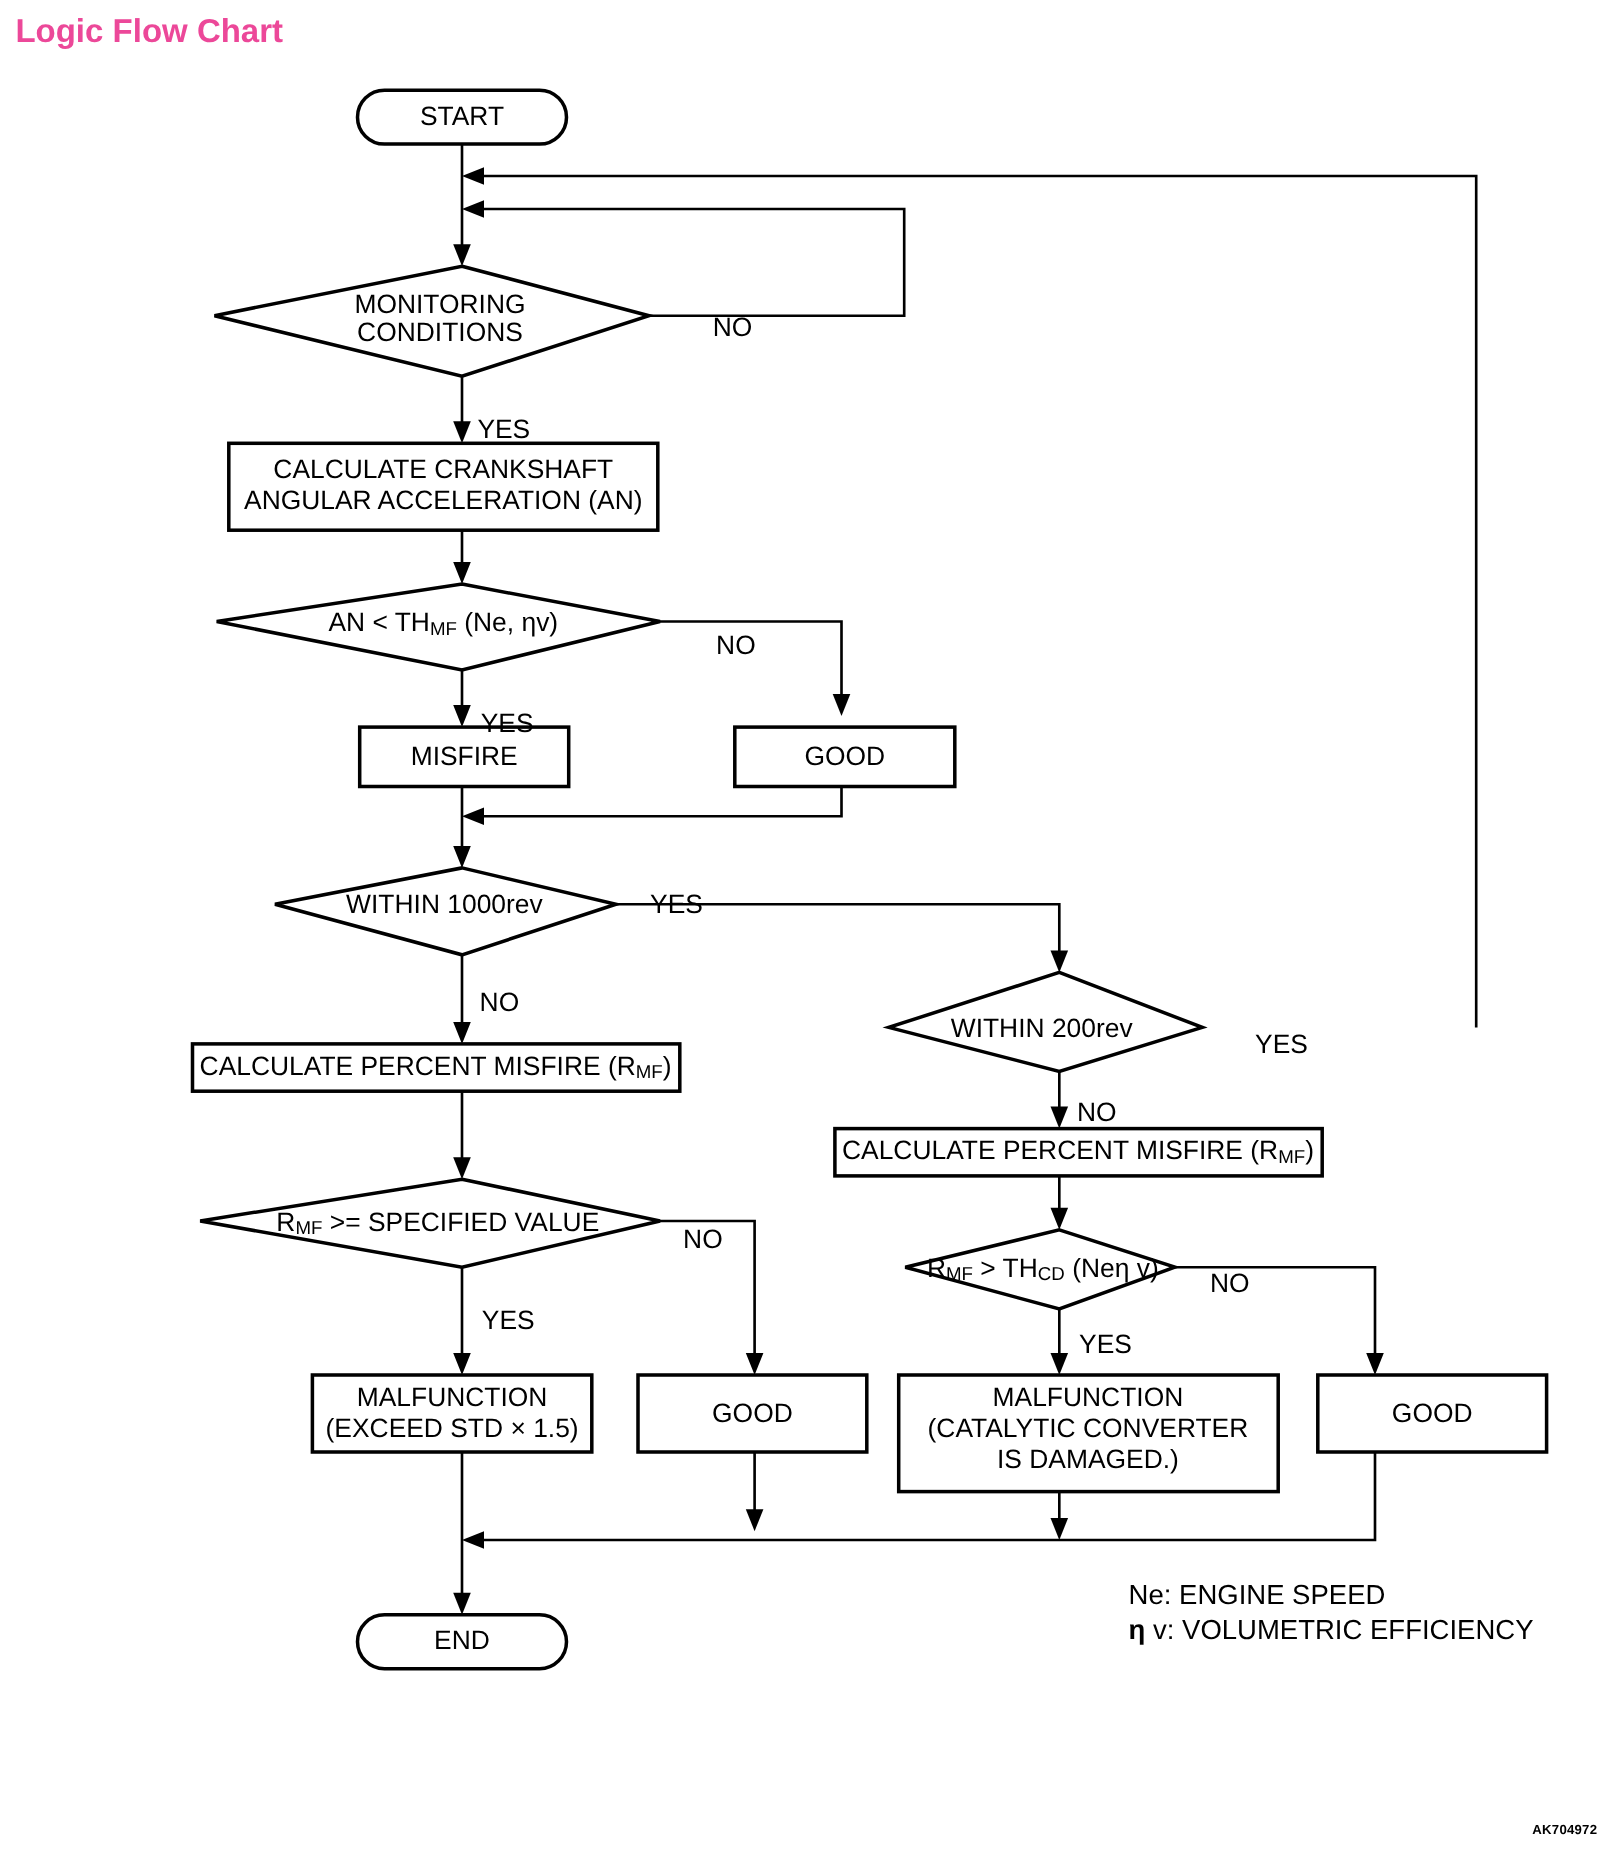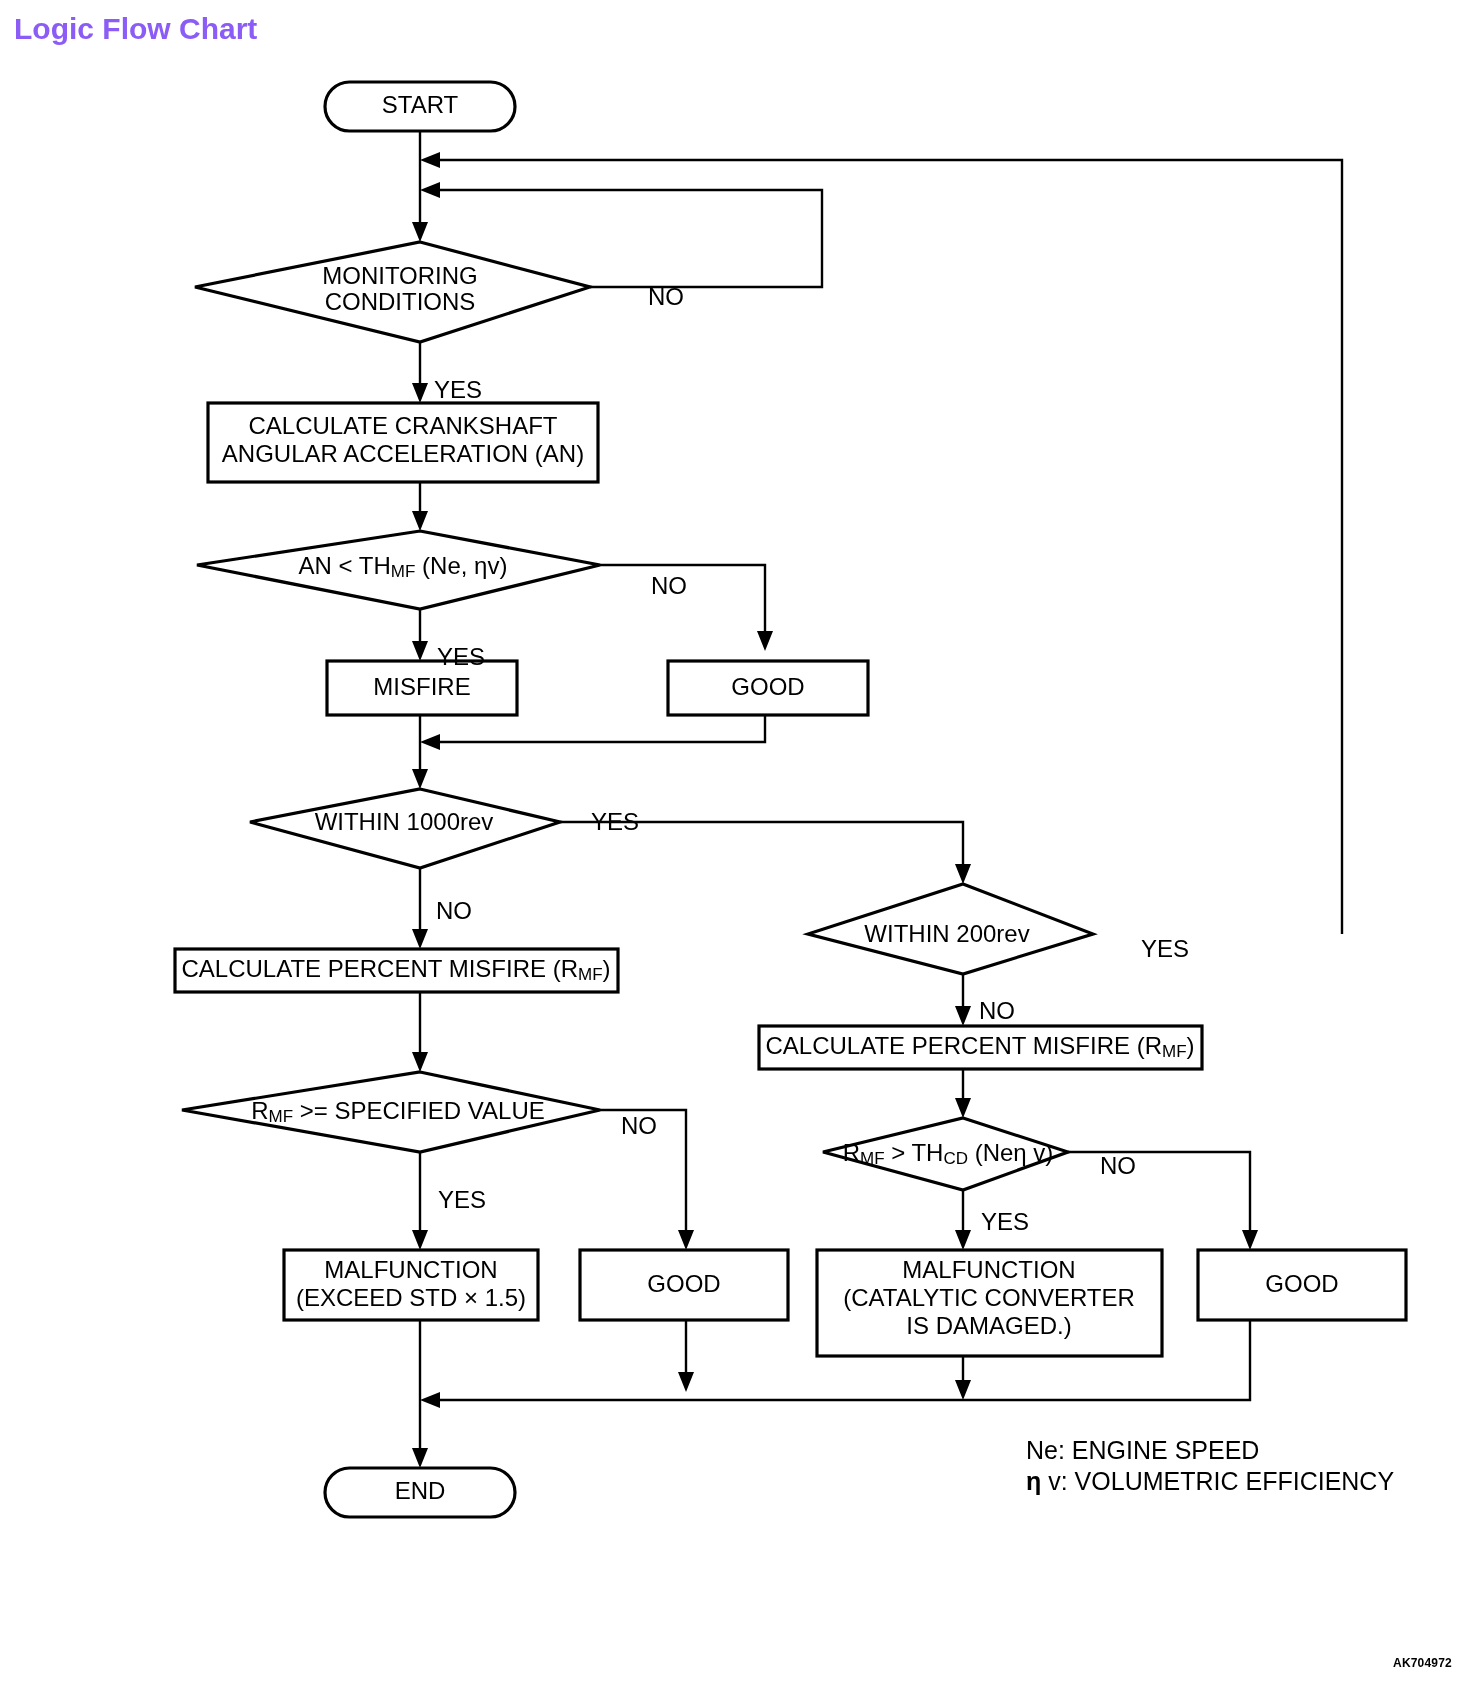--- a/index.html
+++ b/index.html
@@ -15,21 +15,21 @@
     position: relative;
     overflow: hidden;
   }
   #page-title {
     position: absolute;
     left: 14px;
     top: 12px;
     font-size: 30px;
     font-weight: bold;
     letter-spacing: 0px;
-    color: #8b5cf6;
+    color: #ec4899;
   }
   #chart-area {
     position: absolute;
     left: 0;
     top: 0;
     width: 1472px;
     height: 1682px;
   }
   svg.flow {
     display: block;

